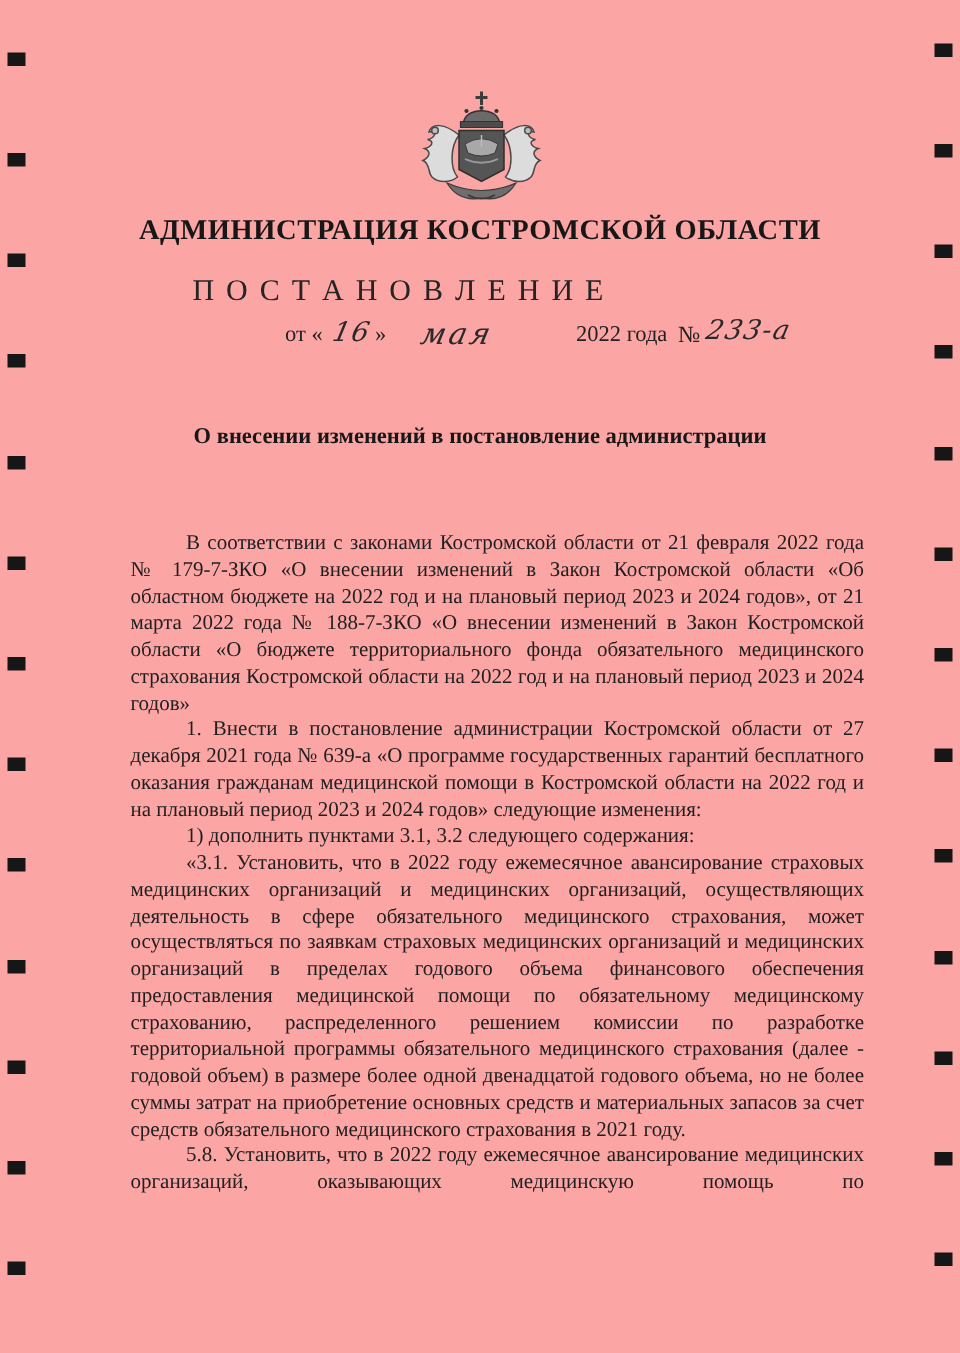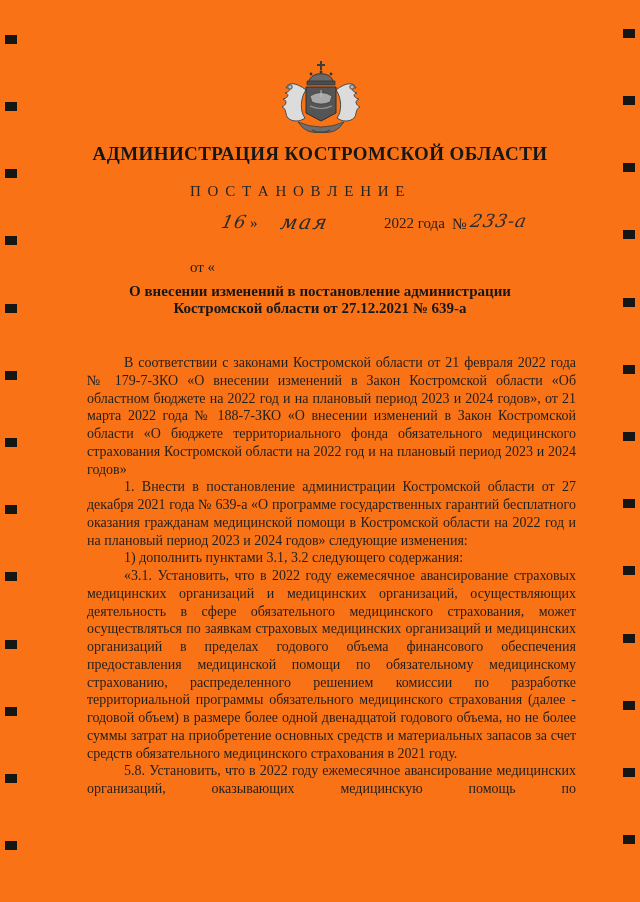--- a/index.html
+++ b/index.html
@@ -1,37 +1,37 @@
 <!DOCTYPE html>
 <html><head>
 <meta charset="utf-8">
 <style>
   html,body{margin:0;padding:0;background:#ffffff;}
   #page{
     position:relative;
     width:640px;height:902px;
-    background:#f97316;
+    background:#fca5a5;
     overflow:hidden;
     font-family:"Liberation Serif", serif;
     color:#222222;
   }
   .edge-mark{position:absolute;}
   .emblem{position:absolute;top:60px;left:276px;width:90px;height:80px;}
   .org-name{
     position:absolute;top:143px;left:0;width:640px;
     text-align:center;font-weight:bold;font-size:19px;
     letter-spacing:0.4px;color:#171717;
   }
   .doc-type{
     position:absolute;top:183px;left:0;width:532px;
-    text-align:center;font-size:15px;letter-spacing:1.5px;color:#242424;margin-left:32px;
+    text-align:center;font-size:20px;letter-spacing:1.5px;color:#242424;
   }
   .date-line{position:absolute;top:211px;left:0;width:640px;height:32px;font-size:15px;}
   .date-line span{position:absolute;top:4px;white-space:nowrap;}
-  .dl-prefix{left:190px;margin-top:44px;}
+  .dl-prefix{left:190px;}
   .dl-close{left:250px;}
   .dl-year{left:384px;}
   .dl-num-sign{left:452px;font-size:15.5px;}
   .hand{
     font-style:italic;
     font-family:"DejaVu Serif", serif;
     transform:skewX(-12deg);
     letter-spacing:1px;color:#2a2a2a;
   }
   .dl-day{left:222px;top:0px !important;font-size:18px;}
@@ -108,21 +108,20 @@
     <span class="dl-close">»</span>
     <span class="hand dl-month">мая</span>
     <span class="dl-year">2022 года</span>
     <span class="dl-num-sign">№</span>
     <span class="hand dl-number">233-а</span>
   </div>
 
 
   <div class="doc-title">
     <div>О внесении изменений в постановление администрации</div>
-    <div>Костромской области от 27.12.2021 № 639-а</div>
   </div>
 
   <div class="body-text">
     <p>В соответствии с законами Костромской области от 21 февраля 2022 года № 179-7-ЗКО «О внесении изменений в Закон Костромской области «Об областном бюджете на 2022 год и на плановый период 2023 и 2024 годов», от 21 марта 2022 года № 188-7-ЗКО «О внесении изменений в Закон Костромской области «О бюджете территориального фонда обязательного медицинского страхования Костромской области на 2022 год и на плановый период 2023 и 2024 годов»</p>
     <p>1. Внести в постановление администрации Костромской области от 27 декабря 2021 года № 639-а «О программе государственных гарантий бесплатного оказания гражданам медицинской помощи в Костромской области на 2022 год и на плановый период 2023 и 2024 годов» следующие изменения:</p>
     <p>1) дополнить пунктами 3.1, 3.2 следующего содержания:</p>
     <p>«3.1. Установить, что в 2022 году ежемесячное авансирование страховых медицинских организаций и медицинских организаций, осуществляющих деятельность в сфере обязательного медицинского страхования, может осуществляться по заявкам страховых медицинских организаций и медицинских организаций в пределах годового объема финансового обеспечения предоставления медицинской помощи по обязательному медицинскому страхованию, распределенного решением комиссии по разработке территориальной программы обязательного медицинского страхования (далее - годовой объем) в размере более одной двенадцатой годового объема, но не более суммы затрат на приобретение основных средств и материальных запасов за счет средств обязательного медицинского страхования в 2021 году.</p>
     <p class="stretch-last">5.8. Установить, что в 2022 году ежемесячное авансирование медицинских организаций, оказывающих медицинскую помощь по</p>
   </div>
 

